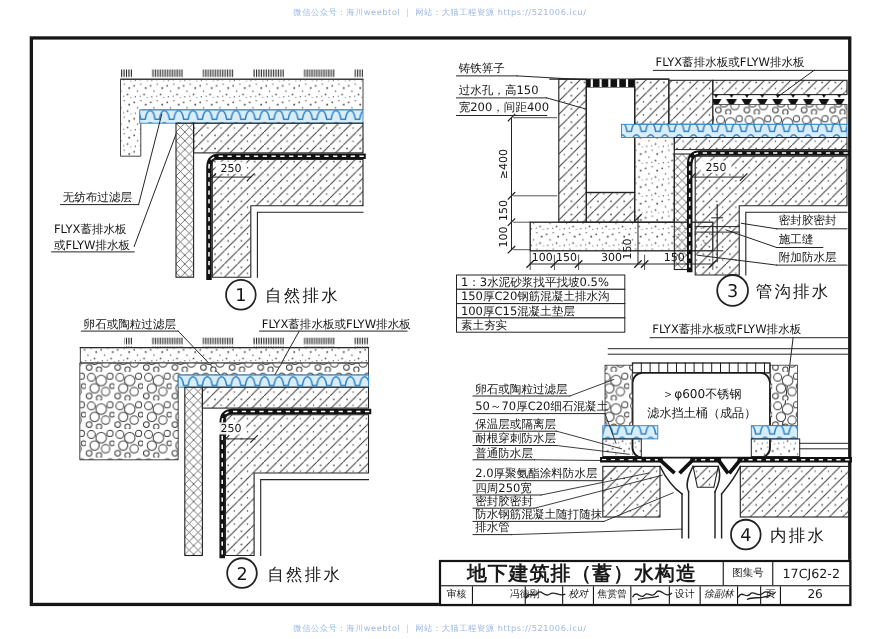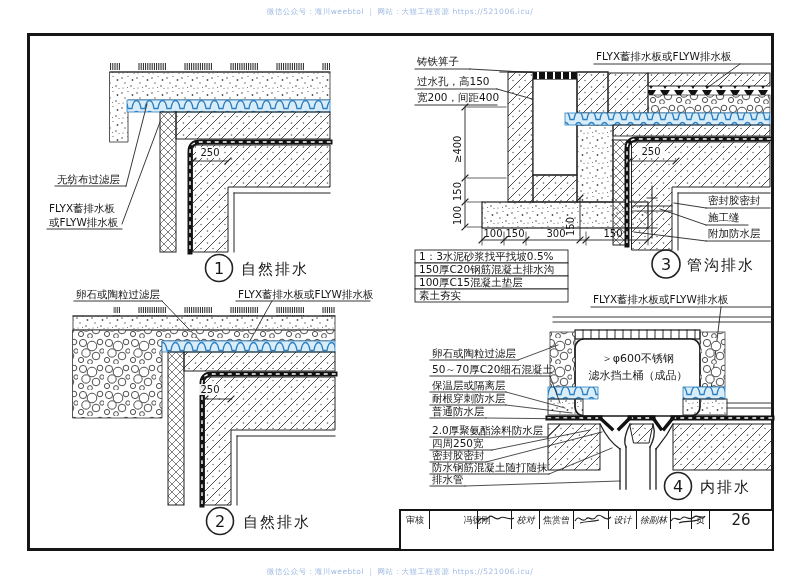--- a/index.html
+++ b/index.html
@@ -375,40 +375,45 @@
 
       <g>
         <circle cx="678" cy="486" r="13.5" fill="#fff" stroke="#222" stroke-width="1.6"></circle>
         <text class="num" x="678" y="492" text-anchor="middle">4</text>
         <text class="cap" x="700" y="492">内排水</text>
       </g>
     </g>
   </svg>
 
   <div class="tb">
+    <div class="tb-row1">
+      <div class="tb-cell tb-title">地下建筑排（蓄）水构造</div>
+      <div class="tb-cell tb-atlas-label bl">图集号</div>
+      <div class="tb-cell tb-atlas-no bl">17CJ62-2</div>
+    </div>
     <div class="tb-row2">
       <div class="tb-cell tb-sm" style="width:28px;text-align:right;">审核</div>
       <div class="tb-cell tb-sm bl" style="width:34px;padding-left:47px;">冯德刚</div>
       <div class="tb-cell bl sigcell" style="width:34px;">
         <svg width="40" height="15" viewBox="0 0 40 15">
           <path d="M2,11 C6,3 9,12 13,6 C16,2 19,11 24,7 C28,4 33,10 38,7" fill="none" stroke="#222" stroke-width="1.2"></path>
         </svg>
       </div>
       <div class="tb-cell tb-sm bl" style="width:28px;font-style:italic;">校对</div>
       <div class="tb-cell tb-sm bl" style="width:34px;">焦赏曾</div>
       <div class="tb-cell bl sigcell" style="width:35px;">
         <svg width="42" height="15" viewBox="0 0 42 15">
           <path d="M3,10 C7,2 10,13 14,8 C17,4 20,12 25,5 C29,1 33,12 39,6 M8,12 C14,10 20,11 27,9" fill="none" stroke="#222" stroke-width="1.2"></path>
         </svg>
       </div>
-      <div class="tb-cell tb-sm bl" style="width:28px;font-style:italic;">设计</div>
+      <div class="tb-cell tb-sm bl" style="width:28px;">设计</div>
       <div class="tb-cell tb-sm bl" style="width:34px;font-style:italic;">徐副林</div>
       <div class="tb-cell bl sigcell" style="width:21px;">
         <svg width="38" height="15" viewBox="0 0 38 15">
           <path d="M2,10 C6,3 9,12 13,7 C16,3 20,11 25,6 C29,2 33,11 36,5 M10,12 C16,9 24,12 31,8" fill="none" stroke="#222" stroke-width="1.2"></path>
         </svg>
       </div>
       <div class="tb-cell tb-sm bl" style="width:18px;">页</div>
-      <div class="tb-cell bl" style="flex:1;font-size:15px;">26</div>
+      <div class="tb-cell bl" style="flex:1;font-size:11px;">26</div>
     </div>
   </div>
 
 </div>
 
 </body></html>

